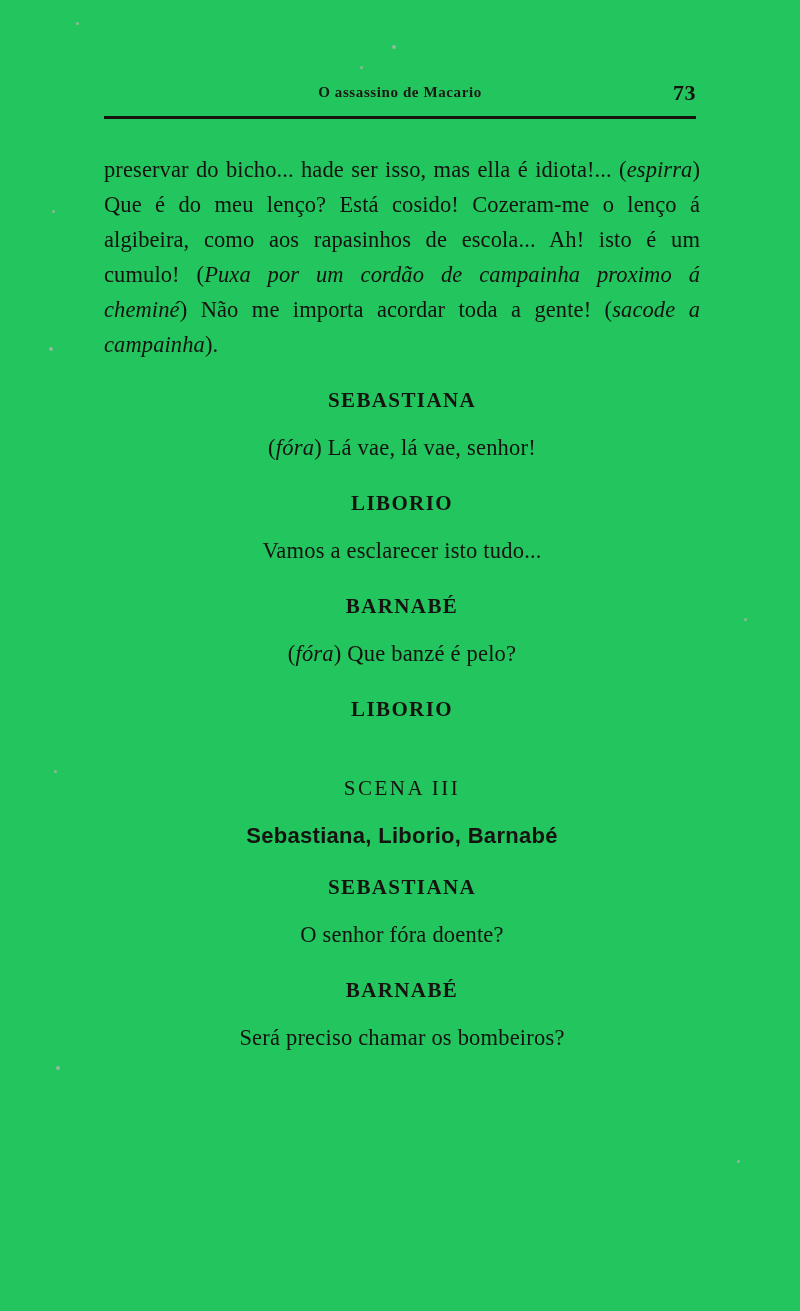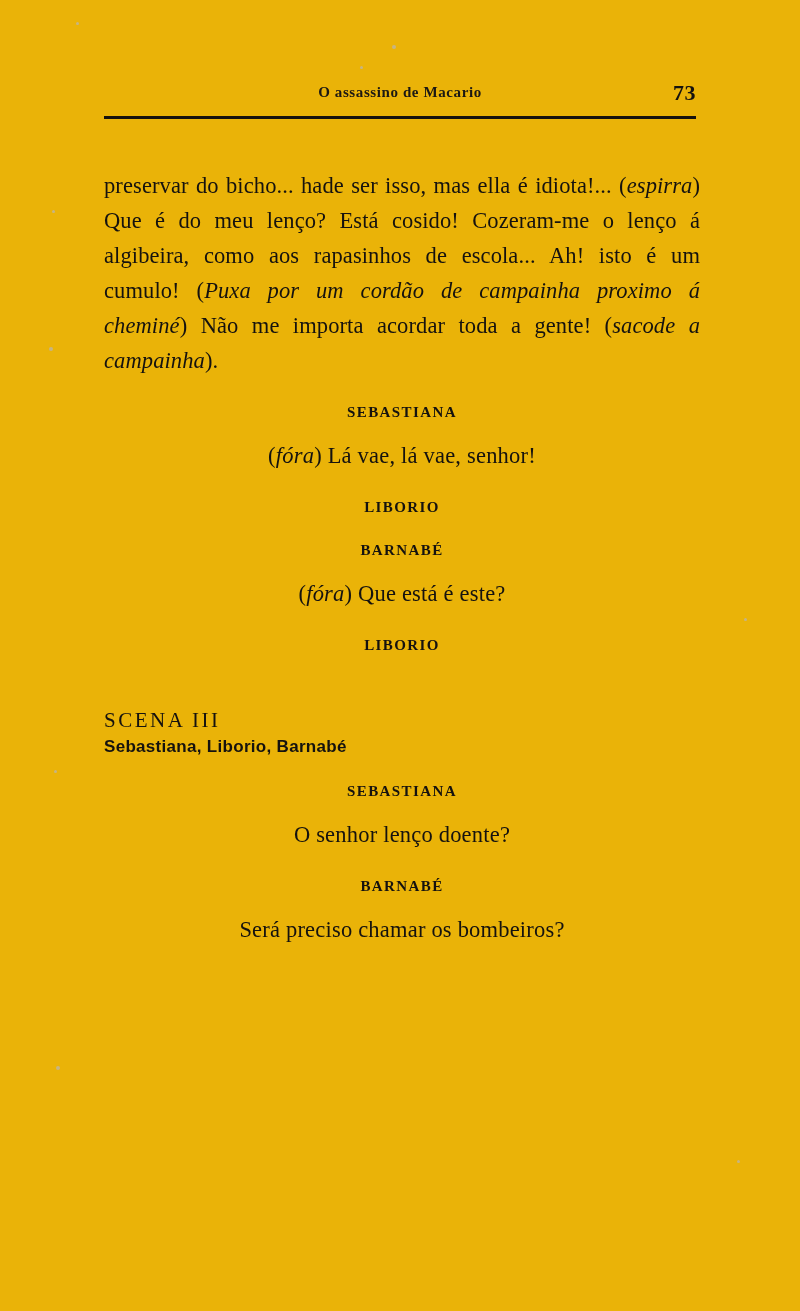--- a/index.html
+++ b/index.html
@@ -13,21 +13,21 @@
     position: relative;
     font-family: "Liberation Serif", serif;
     color: #15120f;
     overflow: hidden;
   }
   .page {
     position: absolute;
     left: 0; top: 0;
     width: 800px;
     height: 1311px;
-    background: #eab308;
+    background: #22c55e;
   }
   
   .speck {
     position: absolute;
     background: #b9b4ad;
     border-radius: 50%;
     opacity: .75;
   }
 
   .header {
@@ -59,70 +59,70 @@
     left: 104px;
     top: 116px;
     width: 592px;
     height: 3px;
     background: #16120e;
   }
 
   .content {
     position: absolute;
     left: 104px;
-    top: 168px;
+    top: 152px;
     width: 596px;
   }
 
   p.body-par {
     margin: 0;
     font-size: 22.5px;
     line-height: 35px;
     text-align: justify;
     letter-spacing: .1px;
     word-spacing: .5px;
   }
   .stage {
     font-style: italic;
   }
 
   .speaker {
     text-align: center;
-    font-size: 15px;
+    font-size: 21px;
     font-weight: 700;
     letter-spacing: 1.4px;
     margin: 26px 0 10px 0;
     font-family: "Liberation Serif", serif;
   }
 
   p.line {
     margin: 17px;
     font-size: 22.5px;
     line-height: 35px;
     text-align: center;
     letter-spacing: .2px;
   }
   p.line.justify {
     text-align: justify;
     text-indent: 30px;
   }
 
   .scene-block {
     margin-top: 54px;
-    text-align: left;
+    text-align: center;
   }
   .scene-title {
     font-size: 21px;
     letter-spacing: 2.5px;
     font-weight: 400;
     font-family: "Liberation Serif", serif;
   }
   .scene-cast {
-    margin-top: 4px;
-    font-size: 17px;
+    margin-top: 22px;
+    font-size: 22px;
     font-weight: 700;
     font-family: "Liberation Sans", sans-serif;
     letter-spacing: .3px;
   }
 </style>
 </head>
 <body>
 
 <div class="page">
 
@@ -143,31 +143,32 @@
   <div class="rule"></div>
 
   <div class="content">
 
     <p class="body-par"><span>preservar do bicho... hade ser isso, mas ella é idiota!... (</span><span class="stage">espirra</span><span>) Que é do meu lenço? Está cosido! Cozeram-me o lenço á algibeira, como aos rapasinhos de escola... Ah! isto é um cumulo! (</span><span class="stage">Puxa por um cordão de campainha proximo á cheminé</span><span>) Não me importa acordar toda a gente! (</span><span class="stage">sacode a campainha</span><span>).</span></p>
 
     <div class="speaker">SEBASTIANA</div>
     <p class="line"><span>(</span><span class="stage">fóra</span><span>) Lá vae, lá vae, senhor!</span></p>
 
     <div class="speaker">LIBORIO</div>
+    <p class="line"><span>Vamos a esclarecer isto tudo...</span></p>
 
     <div class="speaker">BARNABÉ</div>
-    <p class="line"><span>(</span><span class="stage">fóra</span><span>) Que está é este?</span></p>
+    <p class="line"><span>(</span><span class="stage">fóra</span><span>) Que banzé é pelo?</span></p>
 
     <div class="speaker">LIBORIO</div>
 
     <div class="scene-block">
       <div class="scene-title">SCENA III</div>
       <div class="scene-cast">Sebastiana, Liborio, Barnabé</div>
     </div>
 
     <div class="speaker">SEBASTIANA</div>
-    <p class="line">O senhor lenço doente?</p>
+    <p class="line">O senhor fóra doente?</p>
 
     <div class="speaker">BARNABÉ</div>
     <p class="line">Será preciso chamar os bombeiros?</p>
 
   </div>
 </div>
 
 </body></html>

